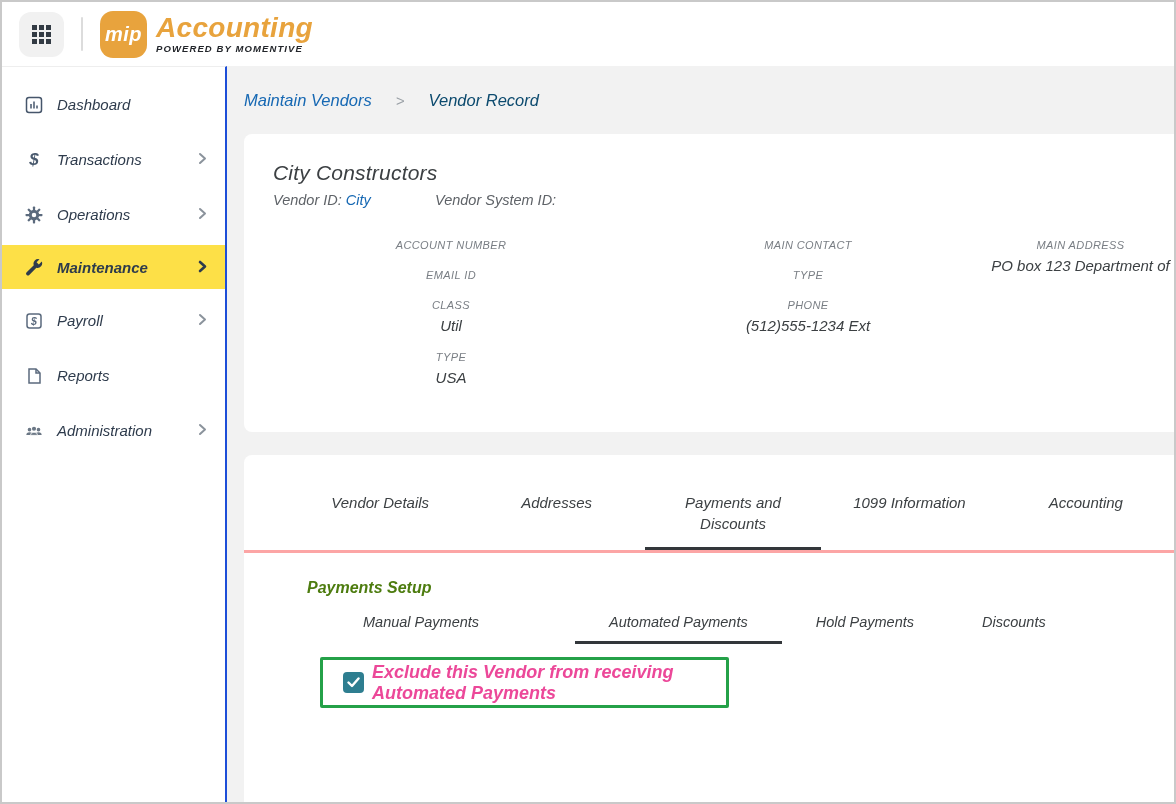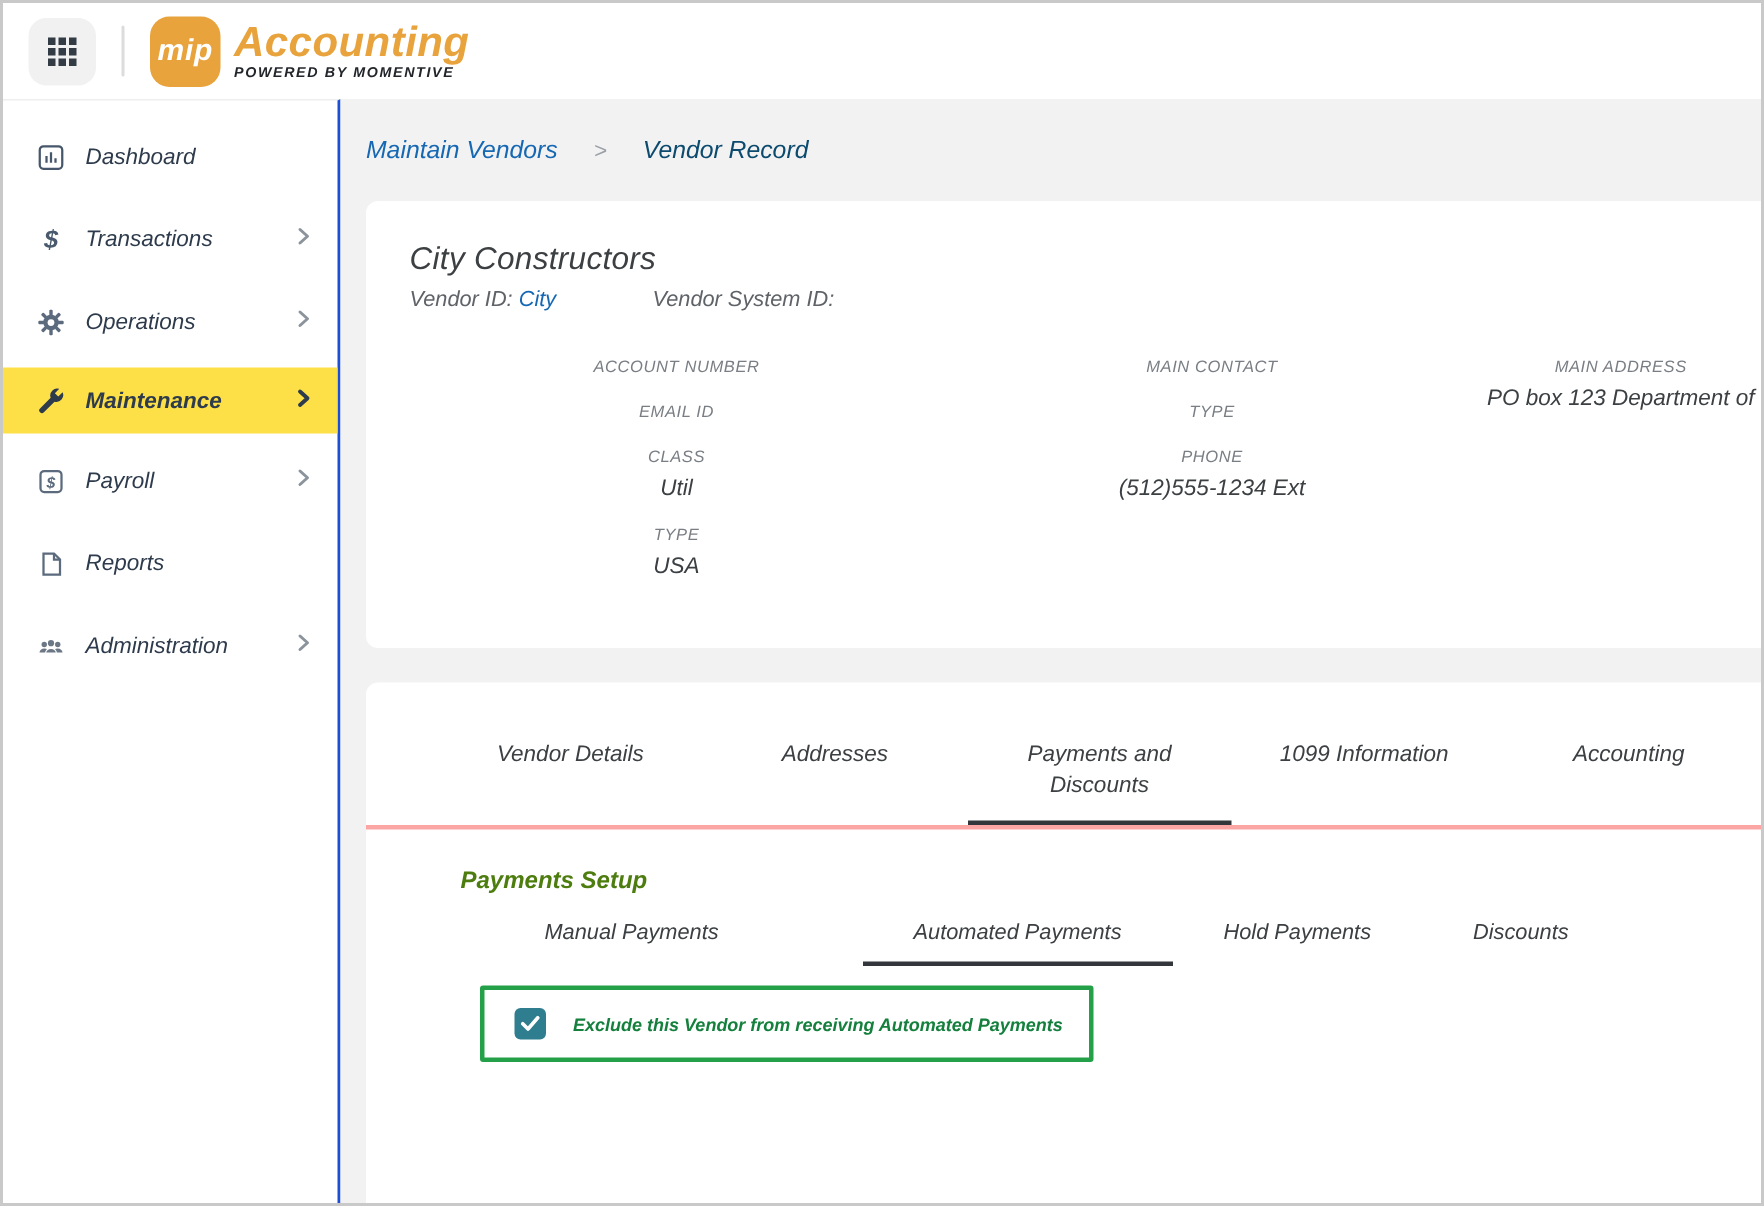--- a/index.html
+++ b/index.html
@@ -57,21 +57,21 @@
 
   .section-heading { font-size: 16px; font-weight: bold; color: #4d7c0f; margin: 26px 0 0 63px; }
 
   .subtabs { display: flex; margin: 17px 0 0 85px; }
   .subtab { padding: 0 34px 14px 34px; font-size: 14.5px; color: #3c4043; text-align: center; cursor: pointer; }
   .subtab.selected { box-shadow: inset 0 -3px 0 #33373b; }
   .subtab.gap-right { margin-right: 62px; }
 
   .highlight-box { margin: 13px 0 0 76px; width: 409px; height: 51px; border: 3px solid #24a148; border-radius: 2px; display: flex; align-items: center; padding-left: 20px; }
   .checkbox { width: 21px; height: 21px; border-radius: 4px; background: #2e7e90; display: flex; align-items: center; justify-content: center; cursor: pointer; flex-shrink: 0; }
-  .checkbox-label { margin-left: 18px; font-size: 12px; font-weight: bold; color: #15803d; }
+  .checkbox-label { margin-left: 8px; font-size: 18px; font-weight: bold; color: #ec4899; }
 </style>
 </head>
 <body>
 
 <div class="screen">
 
   <div class="header">
     <div class="grid-btn">
       <div class="grid-glyph">
         <span></span>

